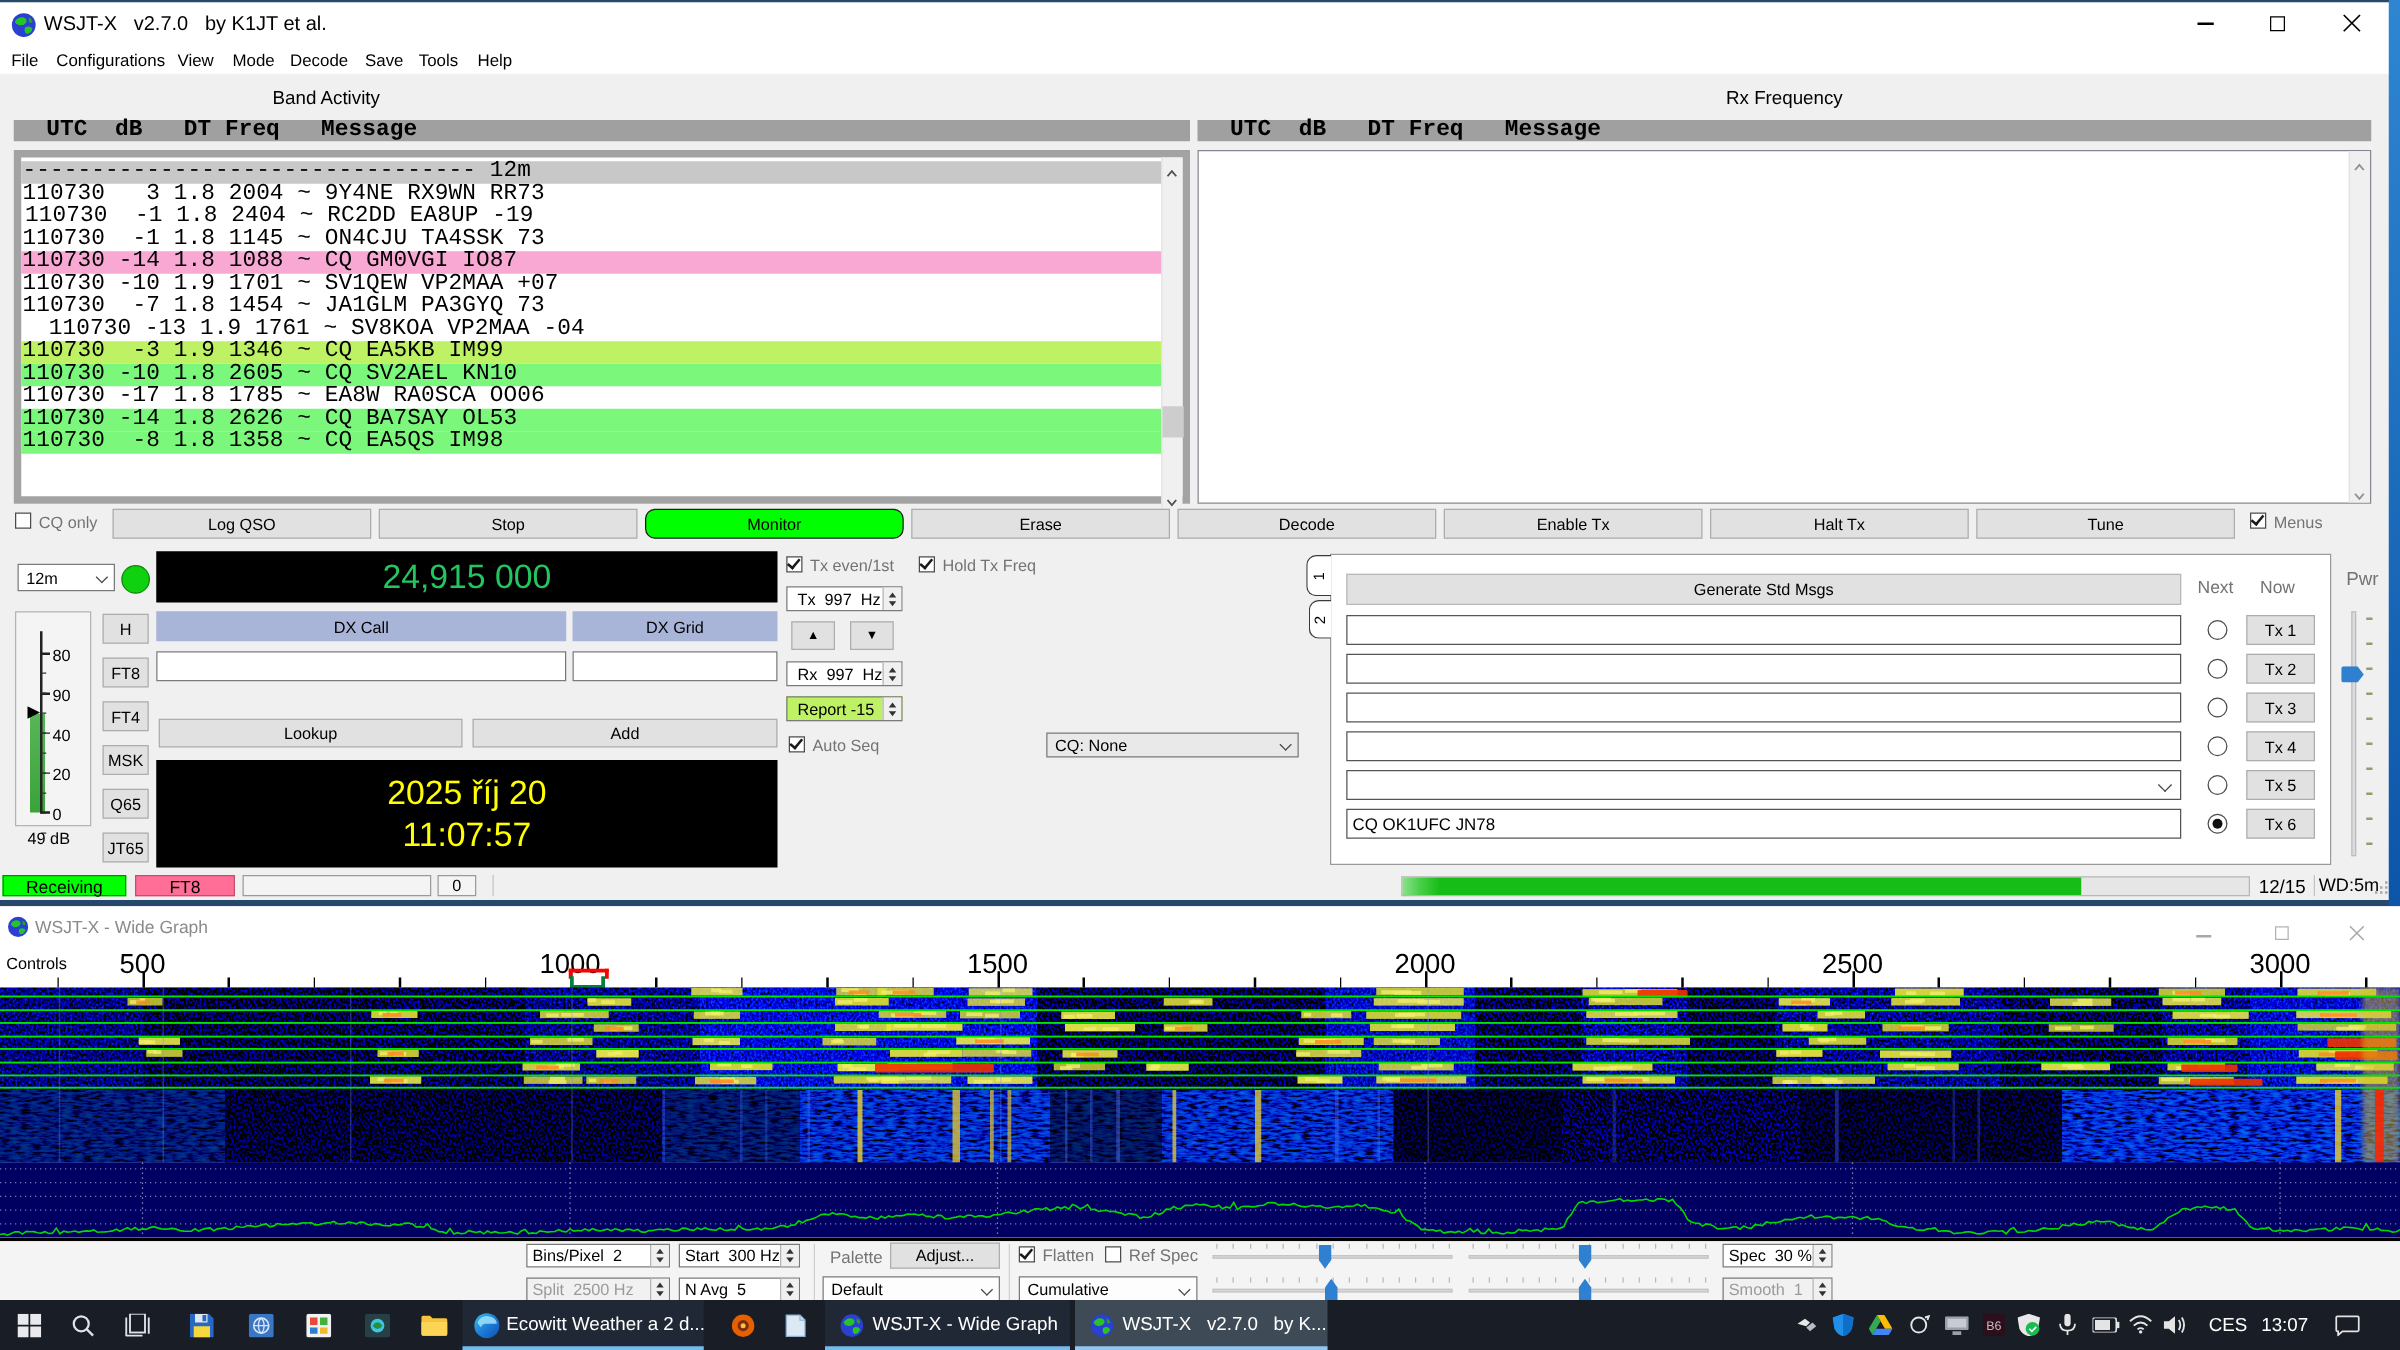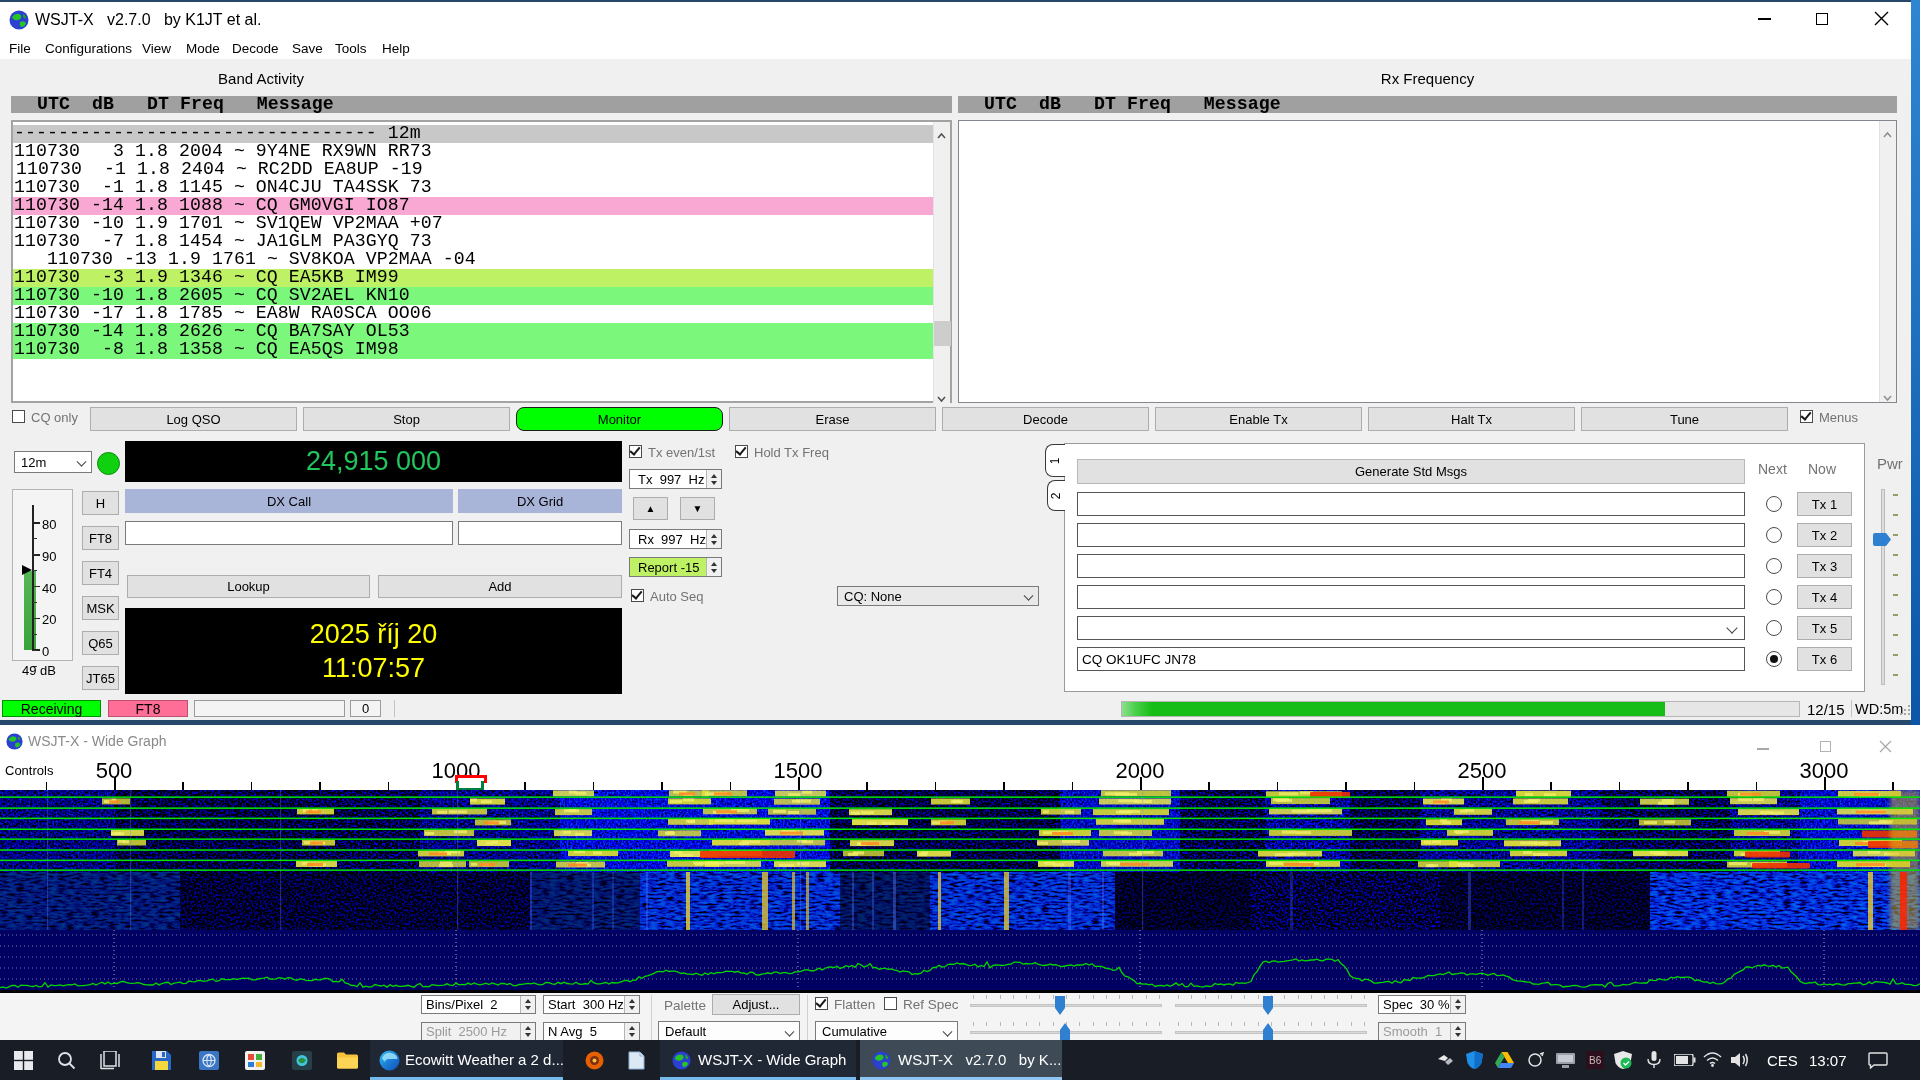--- a/index.html
+++ b/index.html
@@ -46,29 +46,29 @@
 <div class="a" style="left:142px;top:41px;font-size:13.5px;color:#000">View</div>
 <div class="a" style="left:186px;top:41px;font-size:13.5px;color:#000">Mode</div>
 <div class="a" style="left:232px;top:41px;font-size:13.5px;color:#000">Decode</div>
 <div class="a" style="left:292px;top:41px;font-size:13.5px;color:#000">Save</div>
 <div class="a" style="left:335px;top:41px;font-size:13.5px;color:#000">Tools</div>
 <div class="a" style="left:382px;top:41px;font-size:13.5px;color:#000">Help</div>
 <div class="a" style="left:0;top:70px;width:522px;text-align:center;font-size:15px">Band Activity</div>
 <div class="a" style="left:958px;top:70px;width:939px;text-align:center;font-size:15px">Rx Frequency</div>
 <div class="a mono" style="left:11px;top:96px;width:941px;height:17px;background:#a0a0a0;font-size:18.2px;font-weight:bold;line-height:17px;letter-spacing:0.08px;padding-left:4px">  UTC  dB   DT Freq   Message</div>
 <div class="a mono" style="left:958px;top:96px;width:939px;height:17px;background:#a0a0a0;font-size:18.2px;font-weight:bold;line-height:17px;letter-spacing:0.08px;padding-left:4px">  UTC  dB   DT Freq   Message</div>
-<div class="a" style="left:11px;top:120px;width:941px;height:283px;background:#fff;border:2px solid #a3a3a3">
+<div class="a" style="left:11px;top:120px;width:941px;height:283px;background:#fff;border:6px solid #a3a3a3">
 <div class="a mono" style="left:0;top:3px;width:922px;height:18px;background:#c8c8c8;font-size:18.2px;line-height:17px;padding-left:1px;letter-spacing:0.08px">--------------------------------- 12m</div>
 <div class="a mono" style="left:0;top:21px;width:922px;height:18px;font-size:18.2px;line-height:16px;padding-left:1px;letter-spacing:0.08px">110730   3 1.8 2004 ~ 9Y4NE RX9WN RR73</div>
 <div class="a mono" style="left:0;top:39px;width:922px;height:18px;font-size:18.2px;line-height:16px;padding-left:3px;letter-spacing:0.08px">110730  -1 1.8 2404 ~ RC2DD EA8UP -19</div>
 <div class="a mono" style="left:0;top:57px;width:922px;height:18px;font-size:18.2px;line-height:16px;padding-left:1px;letter-spacing:0.08px">110730  -1 1.8 1145 ~ ON4CJU TA4SSK 73</div>
 <div class="a mono" style="left:0;top:75px;width:922px;height:18px;background:#f9a8d4;font-size:18.2px;line-height:16px;padding-left:1px;letter-spacing:0.08px">110730 -14 1.8 1088 ~ CQ GM0VGI IO87</div>
 <div class="a mono" style="left:0;top:93px;width:922px;height:18px;font-size:18.2px;line-height:16px;padding-left:1px;letter-spacing:0.08px">110730 -10 1.9 1701 ~ SV1QEW VP2MAA +07</div>
 <div class="a mono" style="left:0;top:111px;width:922px;height:18px;font-size:18.2px;line-height:16px;padding-left:1px;letter-spacing:0.08px">110730  -7 1.8 1454 ~ JA1GLM PA3GYQ 73</div>
-<div class="a mono" style="left:16px;top:129px;width:1028px;height:18px;font-size:18.2px;line-height:16px;padding-left:18px;letter-spacing:0.08px">110730 -13 1.9 1761 ~ SV8KOA VP2MAA -04</div>
+<div class="a mono" style="left:4px;top:129px;width:1028px;height:18px;font-size:18.2px;line-height:16px;padding-left:18px;letter-spacing:0.08px">110730 -13 1.9 1761 ~ SV8KOA VP2MAA -04</div>
 <div class="a mono" style="left:0;top:147px;width:922px;height:18px;background:#bef264;font-size:18.2px;line-height:16px;padding-left:1px;letter-spacing:0.08px">110730  -3 1.9 1346 ~ CQ EA5KB IM99</div>
 <div class="a mono" style="left:0;top:165px;width:922px;height:18px;background:#7bf77b;font-size:18.2px;line-height:16px;padding-left:1px;letter-spacing:0.08px">110730 -10 1.8 2605 ~ CQ SV2AEL KN10</div>
 <div class="a mono" style="left:0;top:183px;width:922px;height:18px;font-size:18.2px;line-height:16px;padding-left:1px;letter-spacing:0.08px">110730 -17 1.8 1785 ~ EA8W RA0SCA OO06</div>
 <div class="a mono" style="left:0;top:201px;width:922px;height:18px;background:#7bf77b;font-size:18.2px;line-height:16px;padding-left:1px;letter-spacing:0.08px">110730 -14 1.8 2626 ~ CQ BA7SAY OL53</div>
 <div class="a mono" style="left:0;top:219px;width:922px;height:18px;background:#7bf77b;font-size:18.2px;line-height:16px;padding-left:1px;letter-spacing:0.08px">110730  -8 1.8 1358 ~ CQ EA5QS IM98</div>
 <div class="a" style="right:0;top:0;width:17px;height:281px;background:#f0f0f0;border-left:1px solid #e2e2e2">
 <div class="a" style="left:3px;top:5px;width:9px;height:9px"><svg width="9" height="9">
             <path d="M1 6 L4.5 2 L8 6" stroke="#505050" stroke-width="1.5" fill="none"></path>
           </svg></div>
 <div class="a" style="left:0;top:199px;width:17px;height:25px;background:#cdcdcd"></div>

